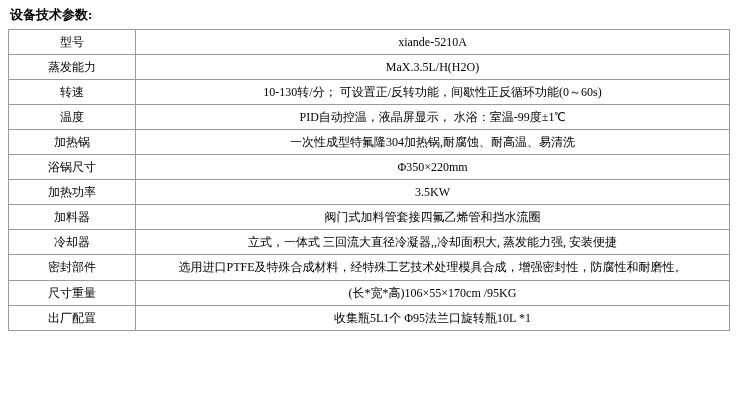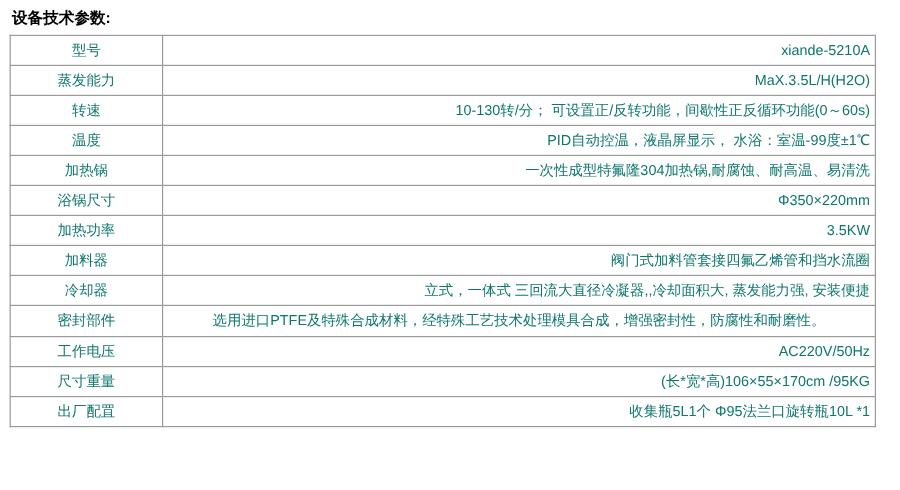--- a/index.html
+++ b/index.html
@@ -13,49 +13,50 @@
     font-family: "Liberation Sans", sans-serif;
     color: #000000;
     overflow: hidden;
   }
   .page {
     width: 750px;
     height: 288px;
     position: relative;
     box-sizing: border-box;
     padding: 6px 8px 0 8px;
+    font-family: Liberation Serif, serif;
   }
   .doc-title {
     font-size: 13px;
     font-weight: bold;
     color: #000;
     margin: 0 0 5px 2px;
     letter-spacing: 0px;
   }
   table.spec {
     border-collapse: collapse;
     width: 722px;
     table-layout: fixed;
     background: #fff;
   }
   table.spec td {
     border: 1px solid #9a9a9a;
     font-size: 12px;
-    color: #0f766e;
+    color: #000000;
     padding: 3px 4px;
     line-height: 1.5;
     vertical-align: middle;
   }
   td.label {
     width: 118px;
     text-align: center;
     white-space: nowrap;
   }
   td.value {
-    text-align: right;
+    text-align: center;
   }
   td.value.wrap {
     text-align: center;
     line-height: 1.55;
   }
 </style>
 </head>
 <body>
 
 <div class="page">
@@ -98,24 +99,20 @@
       </tr>
       <tr>
         <td class="label">冷却器</td>
         <td class="value">立式，一体式 三回流大直径冷凝器,,冷却面积大, 蒸发能力强, 安装便捷</td>
       </tr>
       <tr>
         <td class="label">密封部件</td>
         <td class="value wrap">选用进口PTFE及特殊合成材料，经特殊工艺技术处理模具合成，增强密封性，防腐性和耐磨性。</td>
       </tr>
       <tr>
-        <td class="label">工作电压</td>
-        <td class="value">AC220V/50Hz</td>
-      </tr>
-      <tr>
         <td class="label">尺寸重量</td>
         <td class="value">(长*宽*高)106×55×170cm /95KG</td>
       </tr>
       <tr>
         <td class="label">出厂配罝</td>
         <td class="value">收集瓶5L1个 Φ95法兰口旋转瓶10L *1</td>
       </tr>
     </tbody>
   </table>
 

